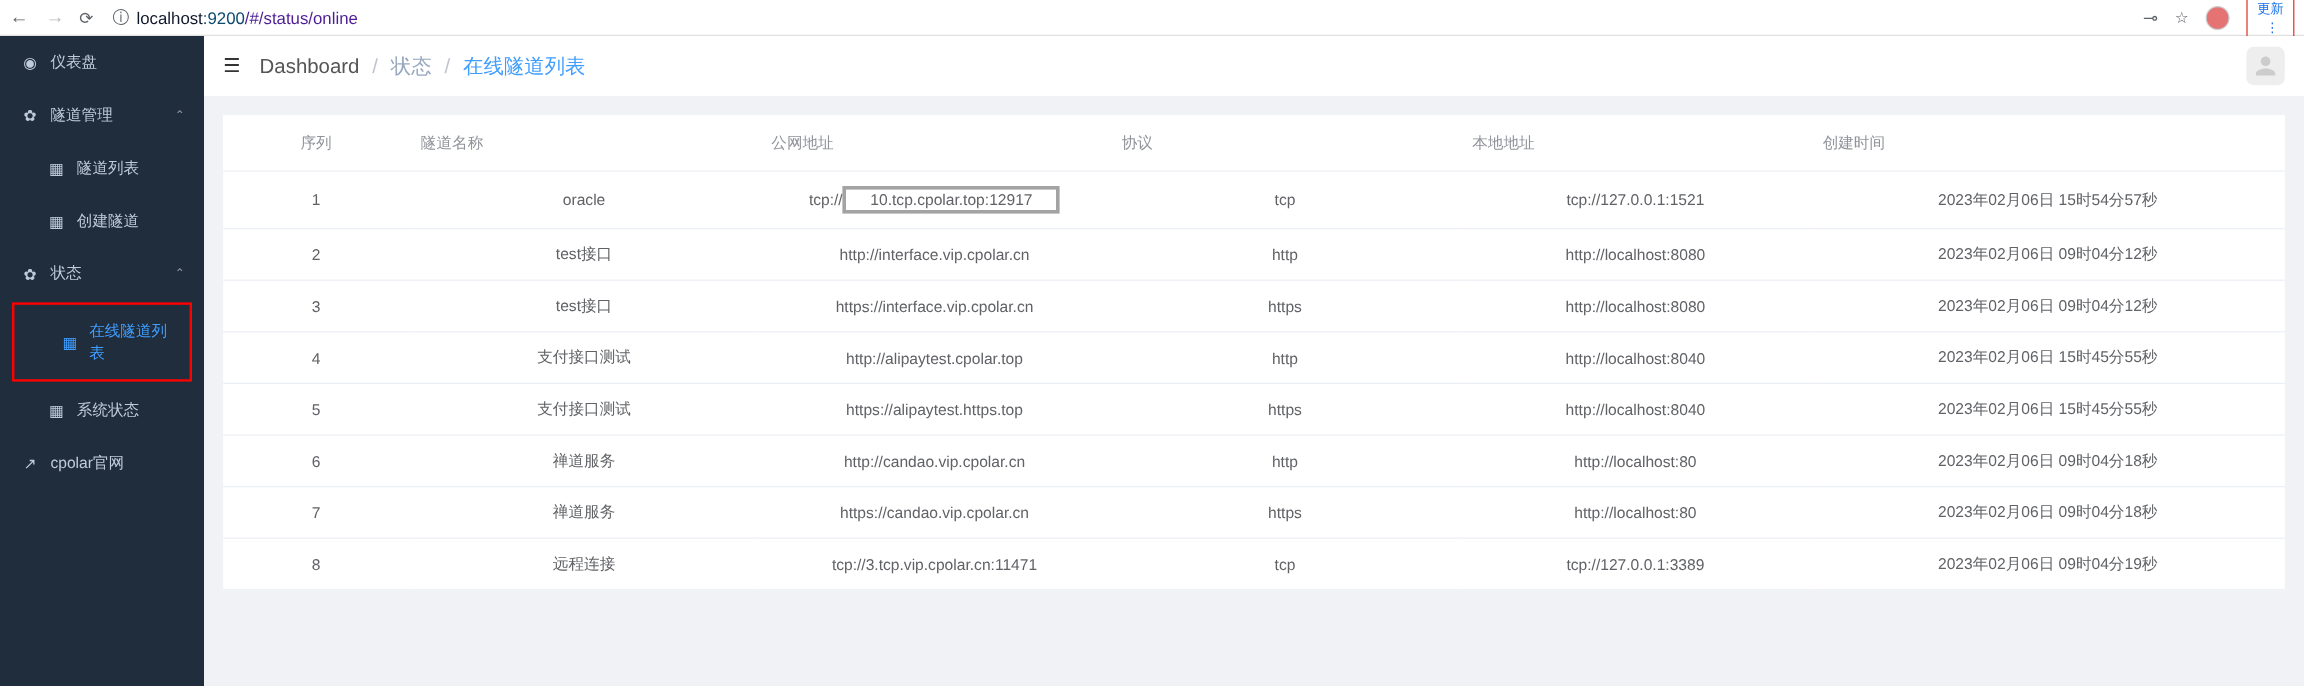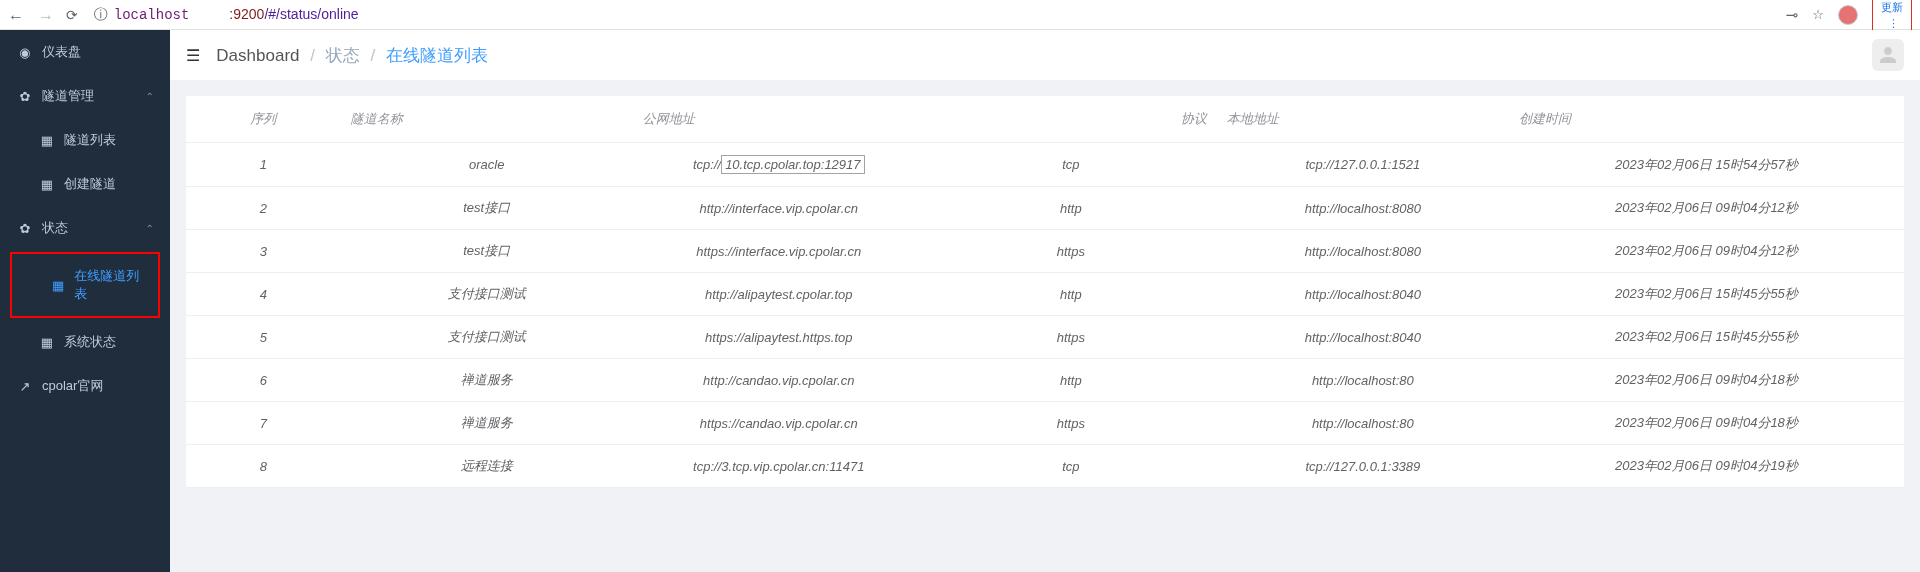--- a/index.html
+++ b/index.html
@@ -6,22 +6,22 @@
     body { font-family: -apple-system, BlinkMacSystemFont, "Segoe UI", "Microsoft YaHei", Arial, sans-serif; font-size: 13px; color: #333; background: #f5f5f5; }
     
     
     .browser-bar { height: 30px; background: #fff; border-bottom: 1px solid #e0e0e0; display: flex; align-items: center; padding: 0 8px; gap: 8px; }
     .nav-arrows { display: flex; gap: 14px; color: #5f6368; }
     .nav-arrow { cursor: pointer; font-size: 16px; }
     .reload { cursor: pointer; font-size: 14px; color: #5f6368; margin-left: 4px; }
     .url-bar { flex: 1; display: flex; align-items: center; margin-left: 8px; gap: 6px; }
     .url-icon { color: #5f6368; font-size: 14px; }
     .url-text { color: #202124; font-size: 14px; }
-    .url-host { color: #701a75; font-family: Liberation Mono, monospace; }
-    .url-port { color: #7f1d1d; padding-left: 40px; }
+    .url-host { color: #0f172a; }
+    .url-port { color: #0c4a6e; }
     .url-path { color: #4c1d95; }
     .right-icons { display: flex; align-items: center; gap: 14px; color: #5f6368; }
     .right-icons span { cursor: pointer; }
     .update-btn { border: 1px solid #d93025; color: #1a73e8; border-radius: 3px; padding: 2px 8px; font-size: 11px; display: flex; align-items: center; gap: 2px; flex-direction: column; }
     .update-btn .dots { color: #1a73e8; }
     .avatar { width: 20px; height: 20px; border-radius: 50%; background: #e57373; border: 1px solid #ccc; }
     
     
     .app { display: flex; height: calc(100vh - 30px); min-height: 542px; }
     .sidebar { width: 170px; background: #1f2d3d; color: #bfcbd9; flex-shrink: 0; }
@@ -39,32 +39,32 @@
     .hamburger { font-size: 16px; color: #333; cursor: pointer; margin-right: 16px; }
     .breadcrumb { font-size: 17px; color: #97a8be; }
     .breadcrumb .bc-dash { color: #555; }
     .breadcrumb .sep { margin: 0 6px; color: #c0c4cc; }
     .breadcrumb .bc-link { color: #97a8be; }
     .breadcrumb .bc-active { color: #409eff; }
     .user-avatar { margin-left: auto; width: 32px; height: 32px; border-radius: 6px; background: #eee; display: flex; align-items: center; justify-content: center; }
     .user-avatar svg { width: 24px; height: 24px; fill: #ccc; }
     
     .content { padding: 16px; }
-    .panel { background: #fff; font-style: italic; }
+    .panel { background: #fff; }
     
     table { width: 100%; border-collapse: collapse; }
     th { text-align: left; padding: 14px 10px; font-weight: 500; color: #909399; font-size: 13px; border-bottom: 1px solid #ebeef5; background: #fff; }
     td { padding: 12px 10px; color: #606266; font-size: 13px; border-bottom: 1px solid #ebeef5; text-align: center; }
     th:first-child, td:first-child { text-align: center; width: 80px; }
     
-    .pub-highlight { border: 1px solid #a3a3a3; padding: 1px 3px; display: inline-block; }
+    .pub-highlight { border: 3px solid #a3a3a3; padding: 1px 20px; display: inline-block; }
     
     .col-name { width: 17%; }
     .col-pub { width: 17%; }
-    .col-proto { width: 17%; text-align: right; }
+    .col-proto { width: 17%; }
     .col-local { width: 17%; }
     .col-time { width: 23%; }
   </style>
 </head>
 <body>
 
 <div class="browser-bar">
   <div class="nav-arrows">
     <span class="nav-arrow">←</span>
     <span class="nav-arrow" style="color:#bbb">→</span>

